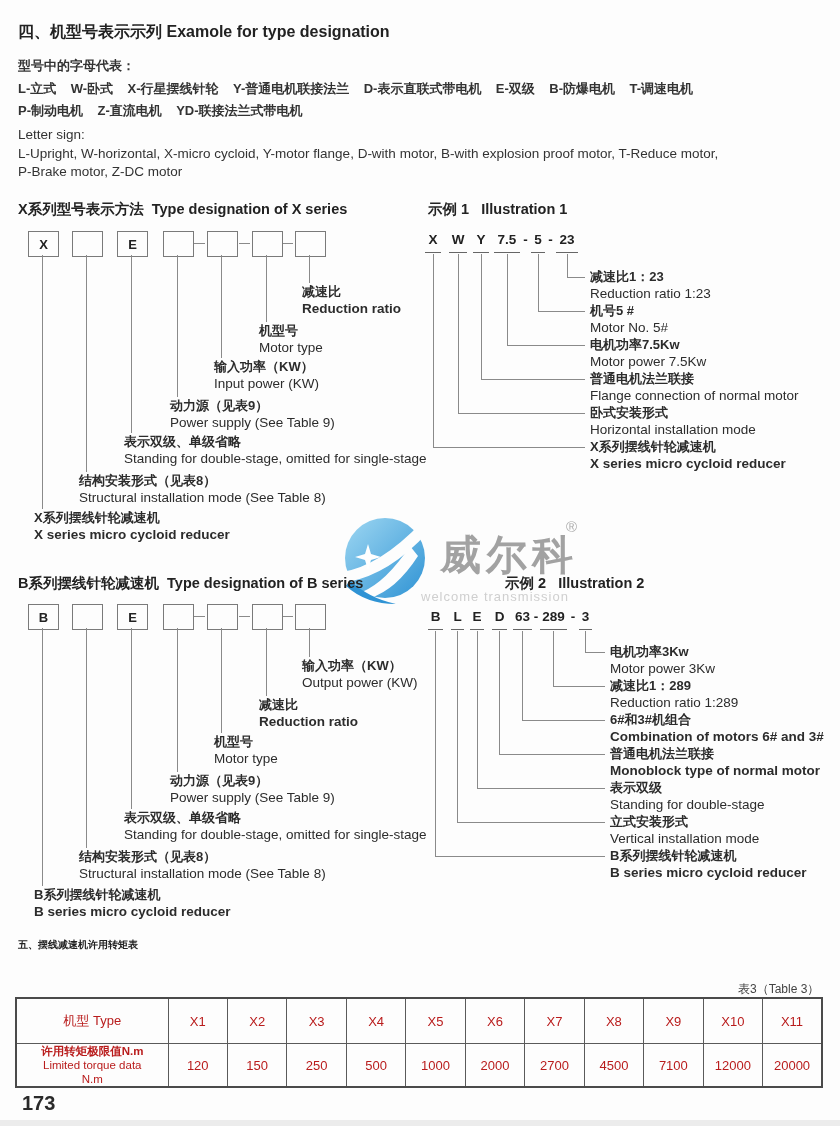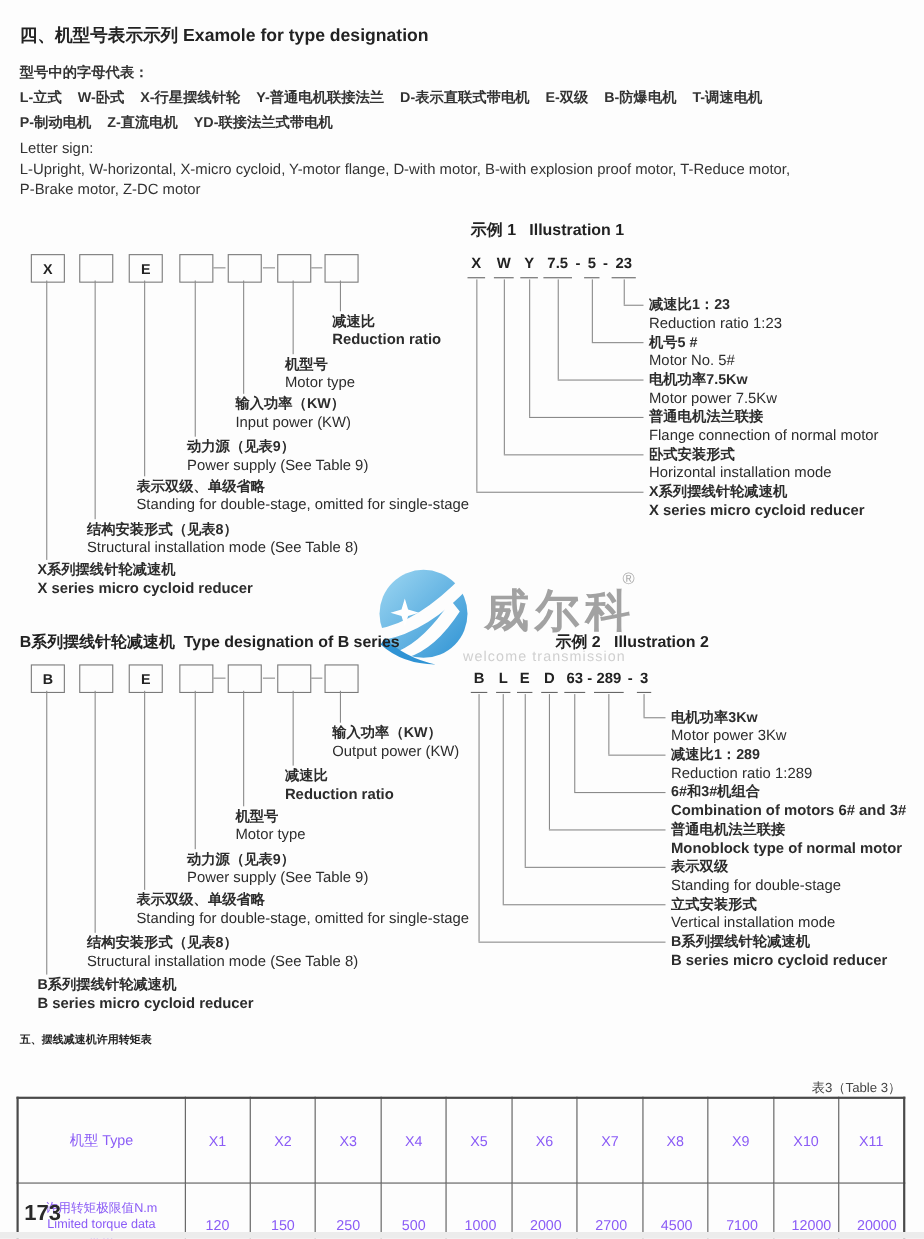--- a/index.html
+++ b/index.html
@@ -16,25 +16,25 @@
   .lbl{position:absolute;line-height:17px;white-space:nowrap;}
   .lbl .zh{font-size:13px;font-weight:600;color:#2c2c2c;display:block;}
   .lbl .en{font-size:13.5px;font-weight:400;color:#2c2c2c;display:block;}
   .lbl .en.b{font-weight:700;}
   .tok{position:absolute;height:19px;text-align:center;font-size:13.5px;font-weight:700;color:#222;
        border-bottom:1px solid #666;padding-bottom:1px;}
   .sep{position:absolute;height:19px;text-align:center;font-size:13.5px;font-weight:700;color:#222;}
   table.tq{position:absolute;left:15px;top:997px;width:808px;border-collapse:collapse;
            border:2px solid #4a4a4a;table-layout:fixed;}
   table.tq td{border:1px solid #5a5a5a;text-align:center;vertical-align:middle;
-              font-size:13px;color:#8b5cf6;padding:16px;}
+              font-size:13px;color:#b91c1c;padding:0;}
   table.tq tr.hd td{height:44px;}
   table.tq tr.dt td{height:42px;}
   .rowlabel{font-size:11.5px;line-height:14px;}
-  .rowlabel .l1{font-weight:400;}
+  .rowlabel .l1{font-weight:700;}
   .wm-brand{position:absolute;font-size:41px;font-weight:700;color:#a2a2a2;letter-spacing:5px;white-space:nowrap;}
   .wm-reg{position:absolute;font-size:15px;color:#adadad;font-weight:400;}
   .wm-tag{position:absolute;font-size:13px;color:#cfcfcf;letter-spacing:1px;white-space:nowrap;}
   .bottom-strip{position:absolute;left:0;top:1120px;width:840px;height:6px;background:#ececec;}
 </style>
 </head>
 <body>
 
 <div id="page">
 
@@ -61,20 +61,24 @@
     <span>四、机型号表示示列</span>
     <span>Examole for type designation</span>
   </div>
   <div class="abs txt" style="left:18px;top:57px;font-weight:600;">型号中的字母代表：</div>
   <div class="abs txt" style="left:18px;top:80px;width:812px;font-weight:600;">L-立式    W-卧式    X-行星摆线针轮    Y-普通电机联接法兰    D-表示直联式带电机    E-双级    B-防爆电机    T-调速电机</div>
   <div class="abs txt" style="left:18px;top:102px;width:812px;font-weight:600;">P-制动电机    Z-直流电机    YD-联接法兰式带电机</div>
   <div class="abs txt" style="left:18px;top:127px;font-size:13.5px;">Letter sign:</div>
   <div class="abs txt" style="left:18px;top:146px;font-size:13.5px;">L-Upright, W-horizontal, X-micro cycloid, Y-motor flange, D-with motor, B-with explosion proof motor, T-Reduce motor,</div>
   <div class="abs txt" style="left:18px;top:164px;font-size:13.5px;">P-Brake motor, Z-DC motor</div>
 
+  <div class="abs h2" style="left:18px;top:200px;">
+    <span>X系列型号表示方法</span>&nbsp;
+    <span>Type designation of X series</span>
+  </div>
 
   <div class="dbox" style="left:28px;top:231px;">X</div>
   <div class="dbox" style="left:72px;top:231px;"></div>
   <div class="dbox" style="left:117px;top:231px;">E</div>
   <div class="dbox" style="left:163px;top:231px;"></div>
   <div class="dbox" style="left:207px;top:231px;"></div>
   <div class="dbox" style="left:252px;top:231px;"></div>
   <div class="dbox" style="left:295px;top:231px;"></div>
   <div class="hline" style="left:194px;top:243px;width:11px;"></div>
   <div class="hline" style="left:239px;top:243px;width:11px;"></div>

